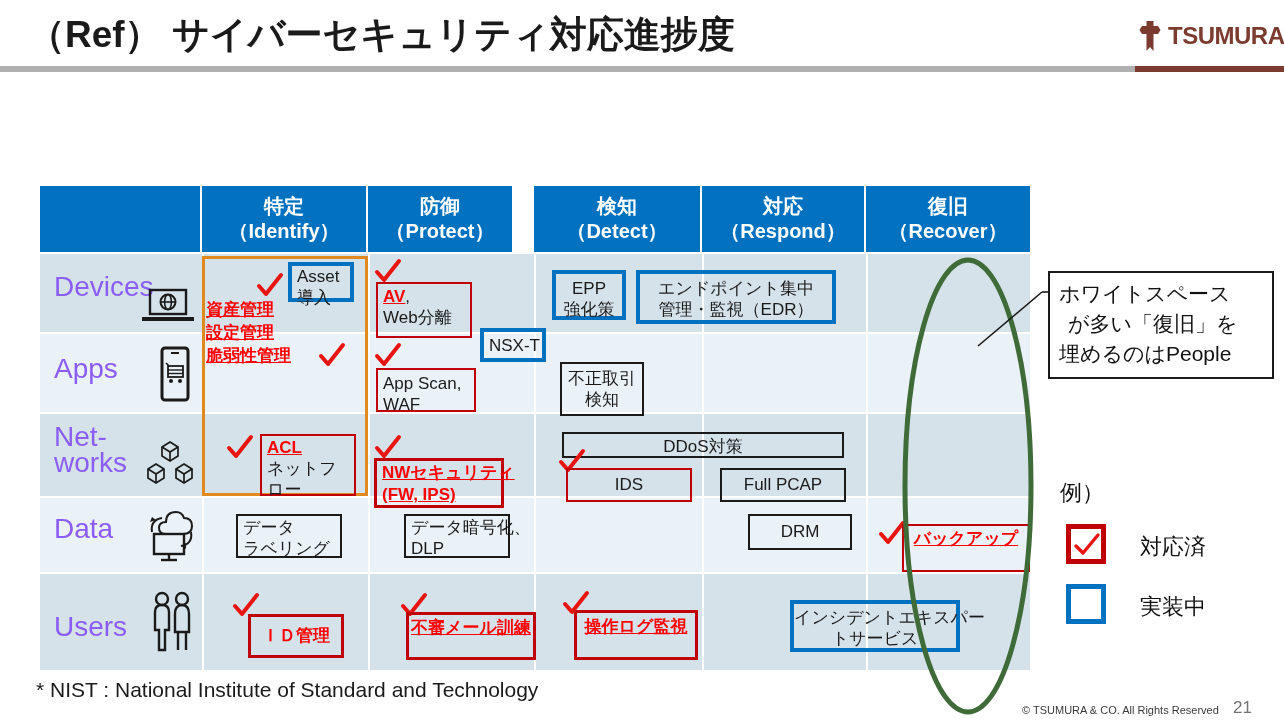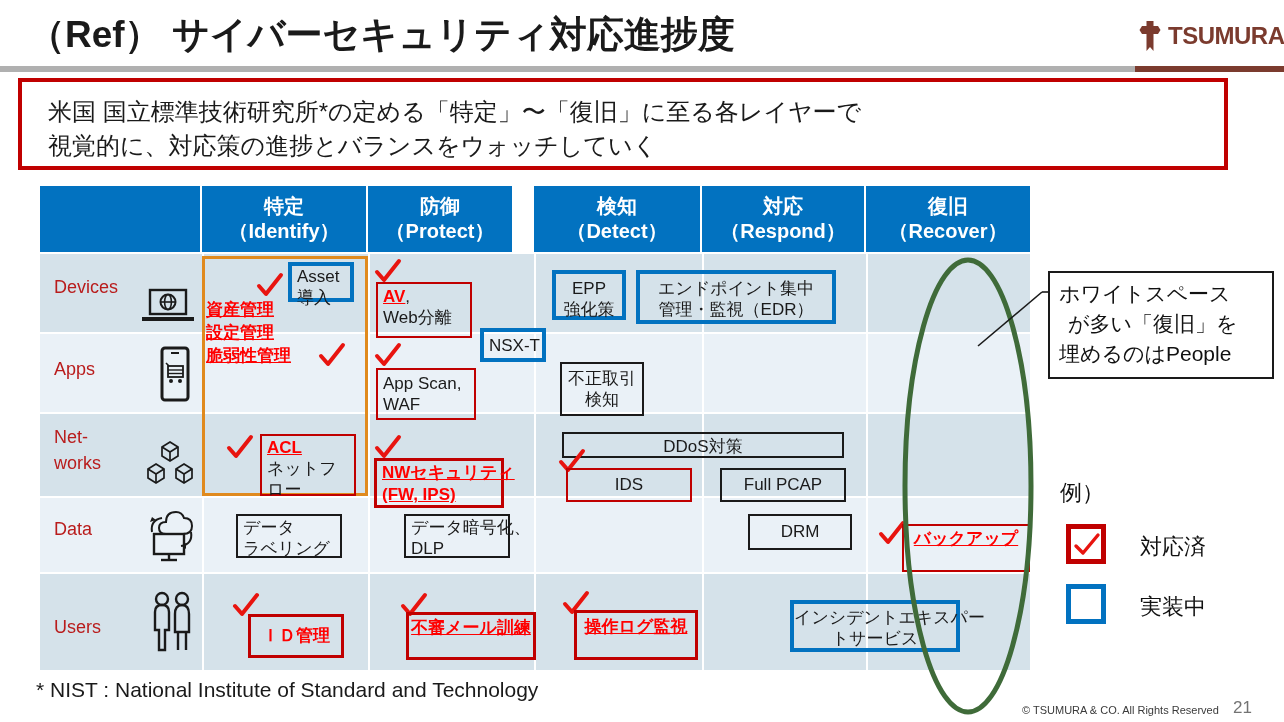--- a/index.html
+++ b/index.html
@@ -43,21 +43,21 @@
   .table{position:absolute;left:40px;top:186px;width:990px;height:486px;}
   .hdr{position:absolute;top:0;height:66px;background:#0272c0;box-sizing:border-box;
        border-right:2px solid #ffffff;color:#ffffff;text-align:center;}
   .hdr .l1{font-size:20px;font-weight:bold;line-height:25px;padding-top:8px;}
   .hdr .l2{font-size:20px;font-weight:bold;line-height:25px;}
   .row{position:absolute;left:0;width:990px;box-sizing:border-box;}
   .row.dark{background:#d5e2ea;}
   .row.light{background:#eaf1f7;}
   .cellsep{position:absolute;top:0;bottom:0;width:2px;background:#ffffff;}
 
-  .rowlabel{position:absolute;font-size:18px;color:#b91c1c;line-height:26px;}
+  .rowlabel{position:absolute;font-size:28px;color:#8b5cf6;line-height:26px;}
   .rowicon{position:absolute;}
 
   
   .bx{position:absolute;box-sizing:border-box;background:transparent;
       font-size:17px;line-height:21px;color:#1a1a1a;}
   .bx.blue{border:4px solid #0272c0;}
   .bx.red{border:2px solid #c00000;}
   .bx.redthick{border:3px solid #c00000;text-decoration:underline;}
   .bx.black{border:2px solid #1a1a1a;}
   .bx .t{position:absolute;left:5px;top:2px;white-space:pre;}
@@ -98,24 +98,20 @@
       <svg width="30" height="30" viewBox="0 0 30 30">
         <path d="M11.5 0 H18.5 V5 H23 L25.5 9 L23 13 H18.5 V30 L15 26 L11.5 30 V13 H7 L4.5 9 L7 5 H11.5 Z" fill="#7b3b2e"></path>
       </svg>
     </span>
     <span class="wordmark">TSUMURA</span>
   </div>
 
   <div class="rule-gray"></div>
   <div class="rule-brown"></div>
 
-  <div class="leadbox">
-    <p>米国 国立標準技術研究所*の定める「特定」〜「復旧」に至る各レイヤーで</p>
-    <p style="top:47px">視覚的に、対応策の進捗とバランスをウォッチしていく</p>
-  </div>
 
   <div class="table">
 
     <div class="hdr" style="left:0;width:162px"></div>
     <div class="hdr" style="left:162px;width:166px">
       <div class="l1">特定</div>
       <div class="l2">（Identify）</div>
     </div>
     <div class="hdr" style="left:328px;width:146px">
       <div class="l1">防御</div>
@@ -272,21 +268,21 @@
 
     <div class="bx blue" style="left:440px;top:142px;width:66px;height:34px">
       <span class="t" style="top:3px">NSX-T</span>
     </div>
 
     <span class="check" style="left:334px;top:156px">
       <svg width="28" height="28" viewBox="0 0 28 28">
           <path d="M3 14 L10 22 L25 3" fill="none" stroke="#e8140f" stroke-width="4" stroke-linecap="round" stroke-linejoin="round"></path>
         </svg>
     </span>
-    <div class="bx red" style="left:336px;top:182px;width:100px;height:52px">
+    <div class="bx red" style="left:336px;top:182px;width:100px;height:44px">
       <span class="t" style="top:3px">App Scan,
 WAF</span>
     </div>
 
     <span class="check" style="left:334px;top:248px">
       <svg width="28" height="28" viewBox="0 0 28 28">
           <path d="M3 14 L10 22 L25 3" fill="none" stroke="#e8140f" stroke-width="4" stroke-linecap="round" stroke-linejoin="round"></path>
         </svg>
     </span>
     <div class="bx redthick" style="left:334px;top:272px;width:130px;height:50px">

